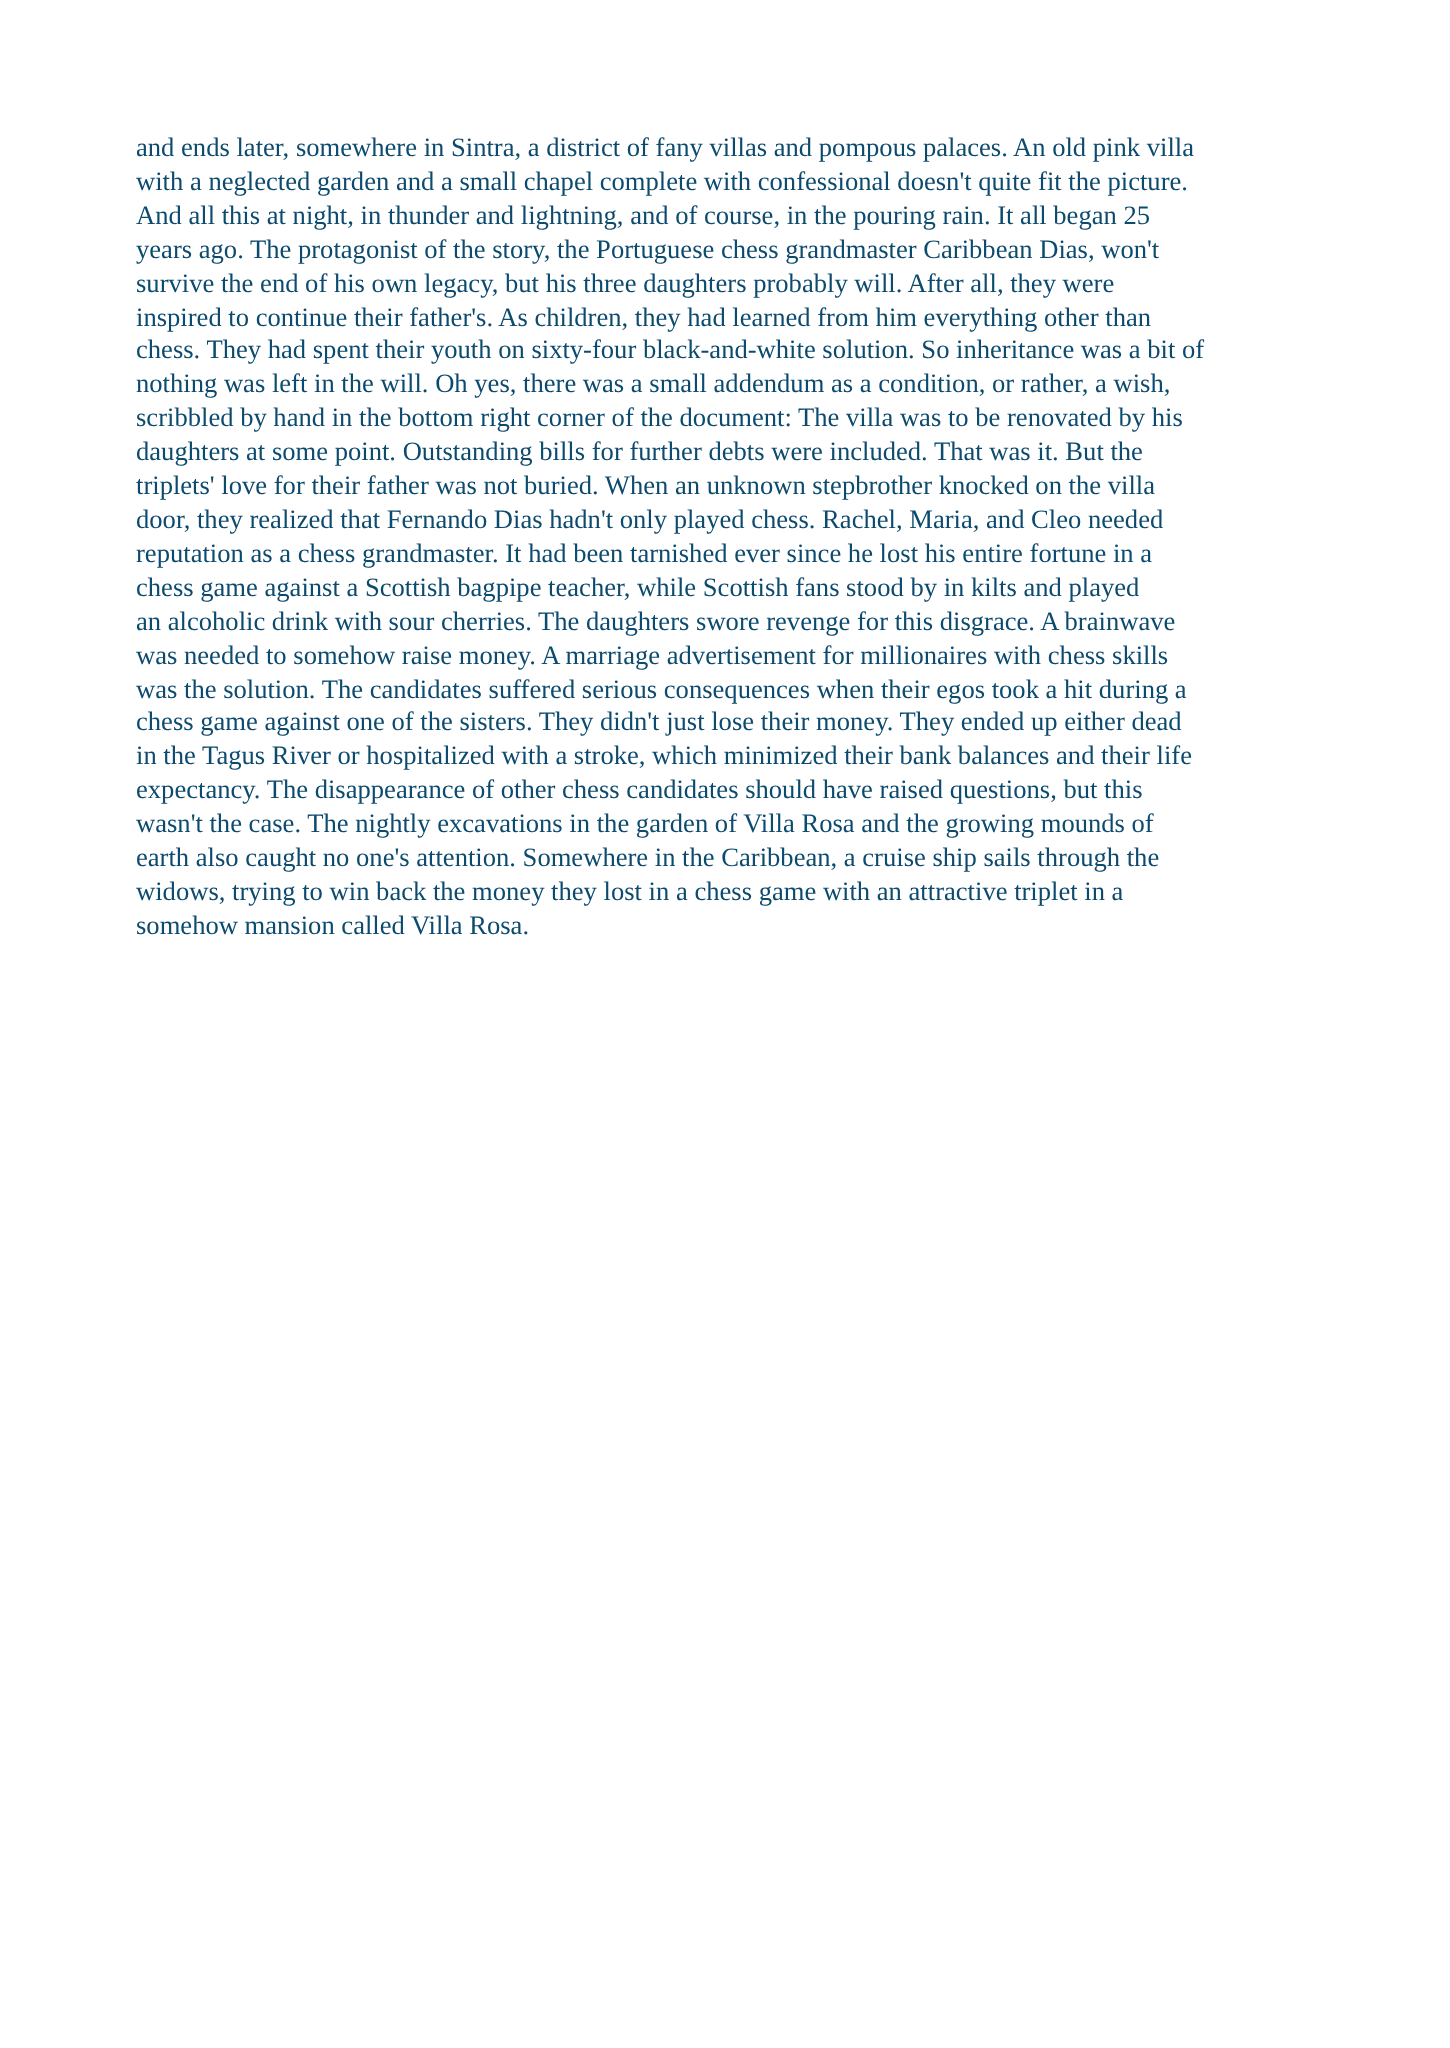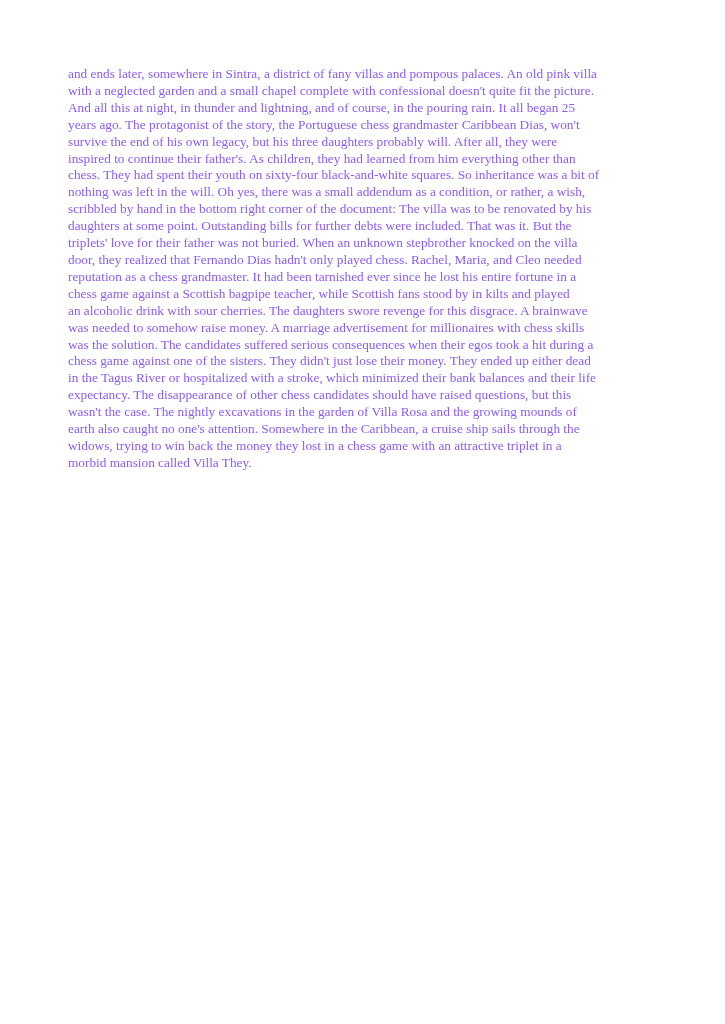--- a/index.html
+++ b/index.html
@@ -15,50 +15,50 @@
     overflow: hidden;
     font-family: "Liberation Serif", serif;
   }
   .text-block {
     position: absolute;
     left: 68px;
     top: 66px;
     width: 600px;
     font-size: 13.3px;
     line-height: 16.9px;
-    color: #8b5cf6;
+    color: #0c4a6e;
     text-align: left;
   }
   .line {
     white-space: pre;
   }
 </style>
 </head>
 <body>
 
 <div class="page">
   <div class="text-block">
     <div class="line">and ends later, somewhere in Sintra, a district of fany villas and pompous palaces. An old pink villa</div>
     <div class="line">with a neglected garden and a small chapel complete with confessional doesn't quite fit the picture.</div>
     <div class="line">And all this at night, in thunder and lightning, and of course, in the pouring rain. It all began 25</div>
     <div class="line">years ago. The protagonist of the story, the Portuguese chess grandmaster Caribbean Dias, won't</div>
     <div class="line">survive the end of his own legacy, but his three daughters probably will. After all, they were</div>
     <div class="line">inspired to continue their father's. As children, they had learned from him everything other than</div>
-    <div class="line">chess. They had spent their youth on sixty-four black-and-white squares. So inheritance was a bit of</div>
+    <div class="line">chess. They had spent their youth on sixty-four black-and-white solution. So inheritance was a bit of</div>
     <div class="line">nothing was left in the will. Oh yes, there was a small addendum as a condition, or rather, a wish,</div>
     <div class="line">scribbled by hand in the bottom right corner of the document: The villa was to be renovated by his</div>
     <div class="line">daughters at some point. Outstanding bills for further debts were included. That was it. But the</div>
     <div class="line">triplets' love for their father was not buried. When an unknown stepbrother knocked on the villa</div>
     <div class="line">door, they realized that Fernando Dias hadn't only played chess. Rachel, Maria, and Cleo needed</div>
     <div class="line">reputation as a chess grandmaster. It had been tarnished ever since he lost his entire fortune in a</div>
     <div class="line">chess game against a Scottish bagpipe teacher, while Scottish fans stood by in kilts and played</div>
     <div class="line">an alcoholic drink with sour cherries. The daughters swore revenge for this disgrace. A brainwave</div>
     <div class="line">was needed to somehow raise money. A marriage advertisement for millionaires with chess skills</div>
     <div class="line">was the solution. The candidates suffered serious consequences when their egos took a hit during a</div>
     <div class="line">chess game against one of the sisters. They didn't just lose their money. They ended up either dead</div>
     <div class="line">in the Tagus River or hospitalized with a stroke, which minimized their bank balances and their life</div>
     <div class="line">expectancy. The disappearance of other chess candidates should have raised questions, but this</div>
     <div class="line">wasn't the case. The nightly excavations in the garden of Villa Rosa and the growing mounds of</div>
     <div class="line">earth also caught no one's attention. Somewhere in the Caribbean, a cruise ship sails through the</div>
     <div class="line">widows, trying to win back the money they lost in a chess game with an attractive triplet in a</div>
-    <div class="line">morbid mansion called Villa They.</div>
+    <div class="line">somehow mansion called Villa Rosa.</div>
   </div>
 </div>
 
 </body></html>

